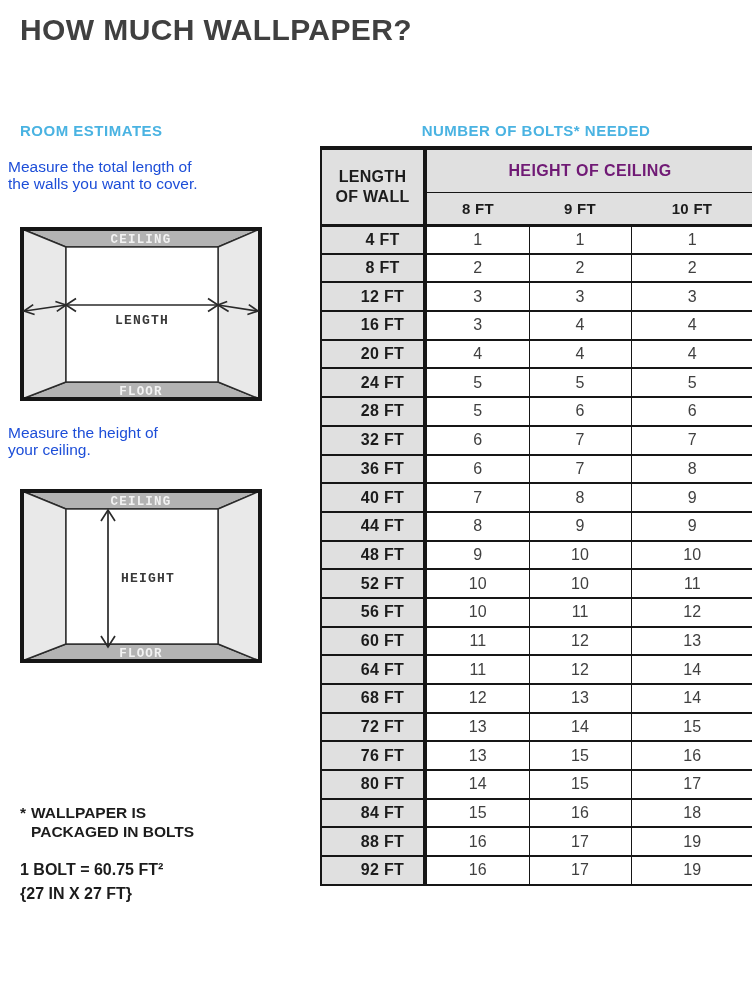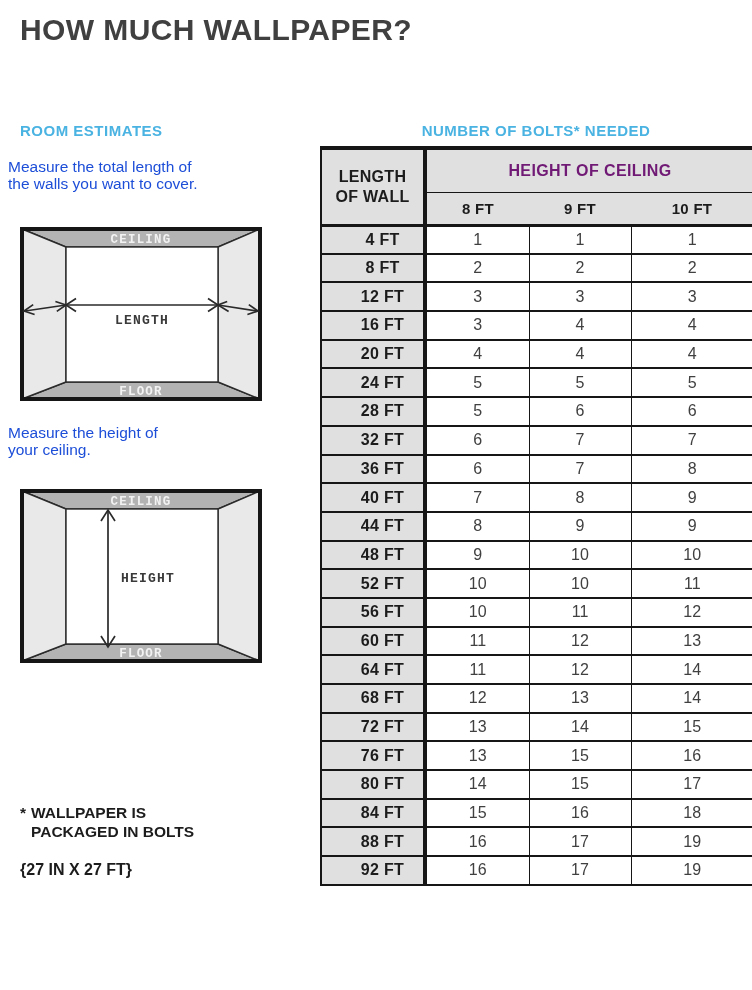--- a/index.html
+++ b/index.html
@@ -158,20 +158,21 @@
   </div>
 
 
   <div class="footnote">
     <span class="marker">*</span>
     <span class="text">WALLPAPER IS
 PACKAGED IN BOLTS</span>
   </div>
 
   <div class="bolt-info">
+    <div>1 BOLT = 60.75 FT²</div>
     <div>{27 IN X 27 FT}</div>
   </div>
 
   <table class="bolts">
     <colgroup>
       <col style="width:104px">
         <col style="width:104px">
         <col style="width:102px">
         <col style="width:122px">
     </colgroup>

